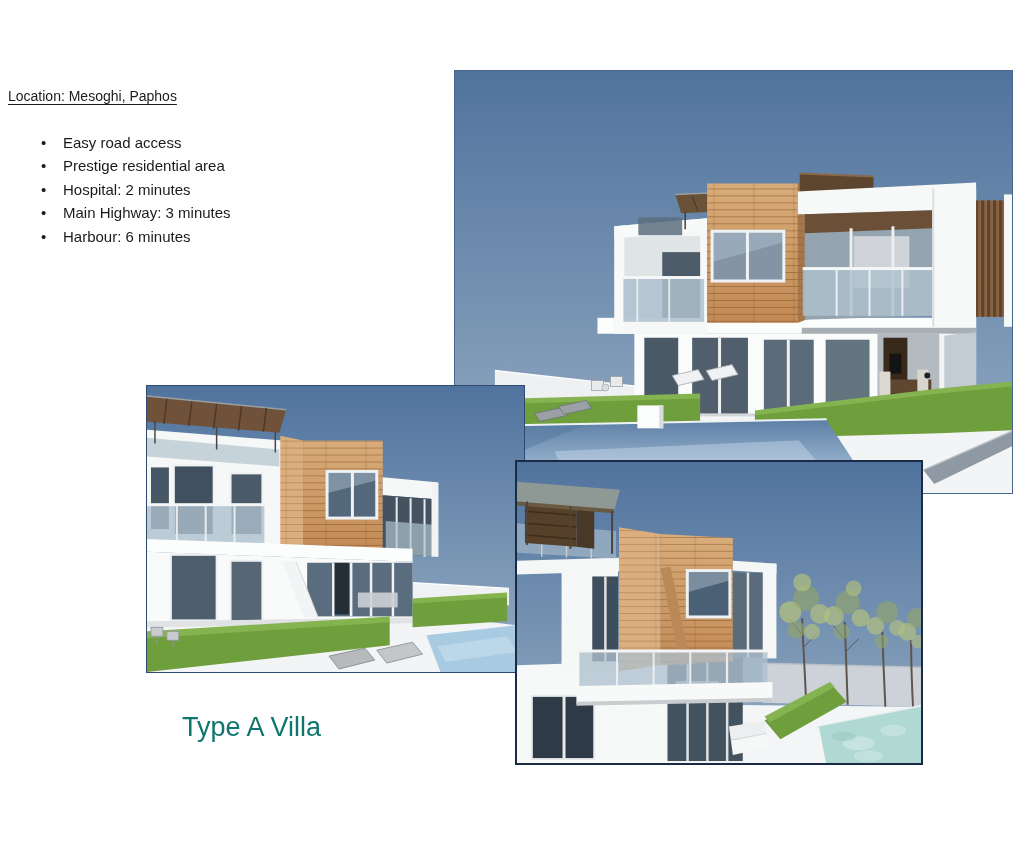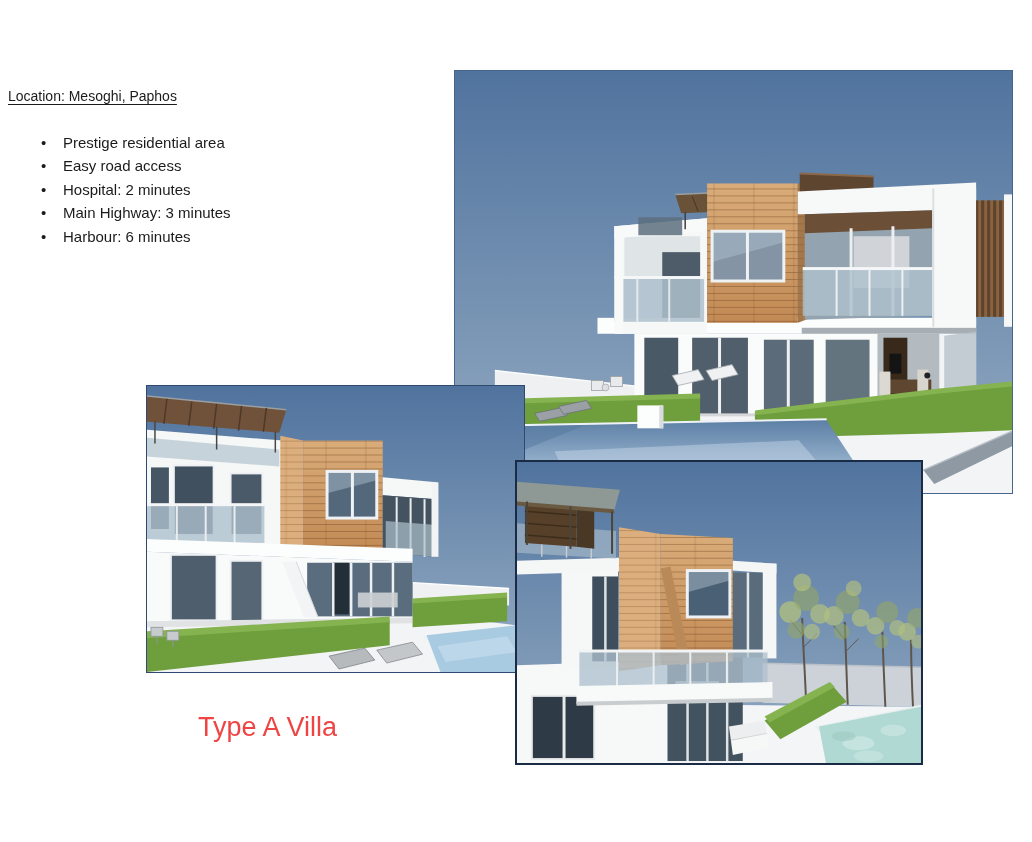--- a/index.html
+++ b/index.html
@@ -16,22 +16,22 @@
     position:absolute; left:63px; top:131px; margin:0; padding:0; list-style:none;
   }
   .bullet-list li{
     position:relative; font-size:15px; line-height:23.45px; white-space:nowrap;
   }
   .bullet-list li::before{
     content:"\2022"; position:absolute; left:-22px; top:0;
     font-size:15px; line-height:23.45px;
   }
   .villa-caption{
-    position:absolute; left:198px; top:711px; font-size:27px; line-height:32px;
-    color:#ef4444; white-space:nowrap;
+    position:absolute; left:182px; top:711px; font-size:27px; line-height:32px;
+    color:#0f766e; white-space:nowrap;
   }
   .render{position:absolute; box-sizing:border-box; overflow:hidden;}
   .render svg{display:block; width:100%; height:100%;}
   #render-main  {left:454px; top:70px;  width:559px; height:424px; z-index:1; border:1px solid #47668c;}
   #render-left  {left:146px; top:385px; width:379px; height:288px; z-index:2; border:1px solid #2e4a70;}
   #render-bottom{left:515px; top:460px; width:408px; height:305px; z-index:3; border:2px solid #1a2c45;}
   .defs-holder{position:absolute; width:0; height:0; overflow:hidden;}
 </style>
 </head>
 <body style="background: rgb(255, 255, 255);">
@@ -58,22 +58,22 @@
       </pattern>
       <pattern id="slatsv" width="6" height="12" patternUnits="userSpaceOnUse">
         <rect width="3.2" height="12" fill="rgba(60,40,22,0.55)"></rect>
       </pattern>
     </defs>
   </svg>
 
   <div class="location-heading">Location: Mesoghi, Paphos</div>
 
   <ul class="bullet-list">
+    <li>Easy road access</li>
     <li>Prestige residential area</li>
-    <li>Easy road access</li>
     <li>Hospital: 2 minutes</li>
     <li>Main Highway: 3 minutes</li>
     <li>Harbour: 6 minutes</li>
   </ul>
 
   <div class="villa-caption">Type A Villa</div>
 
   <div class="render" id="render-main">
     <svg viewBox="0 0 559 424" preserveAspectRatio="none">
       <g>

